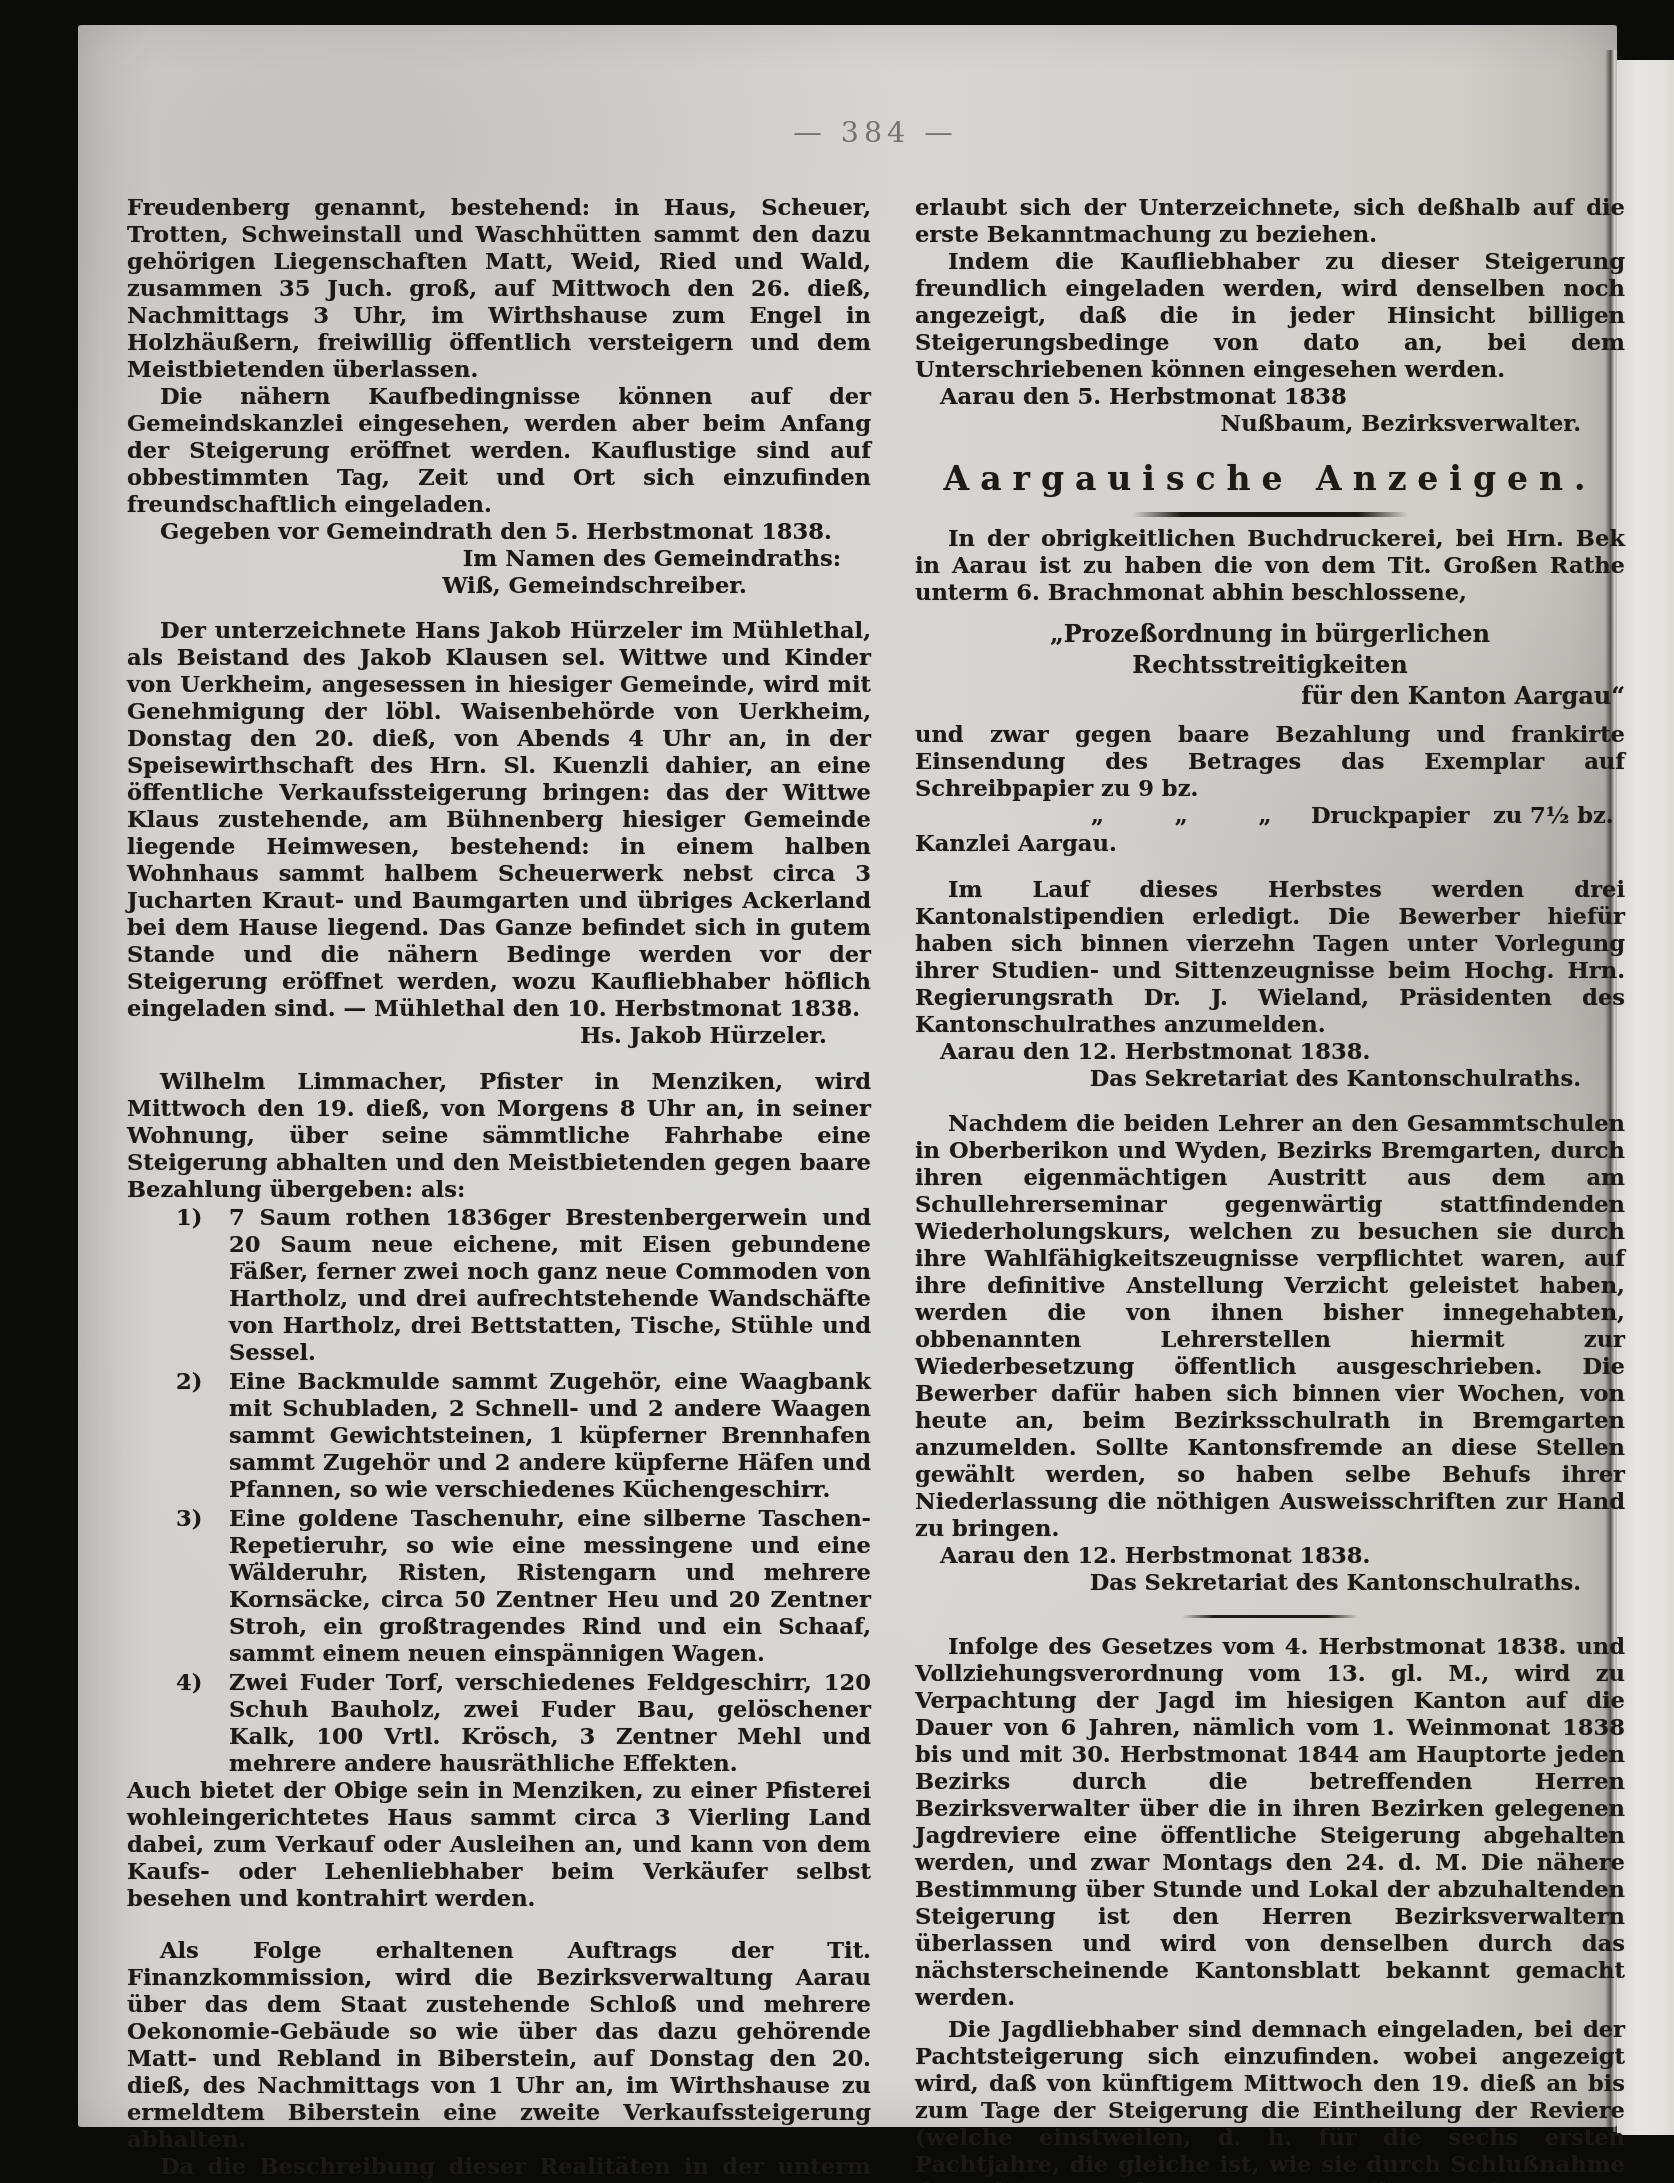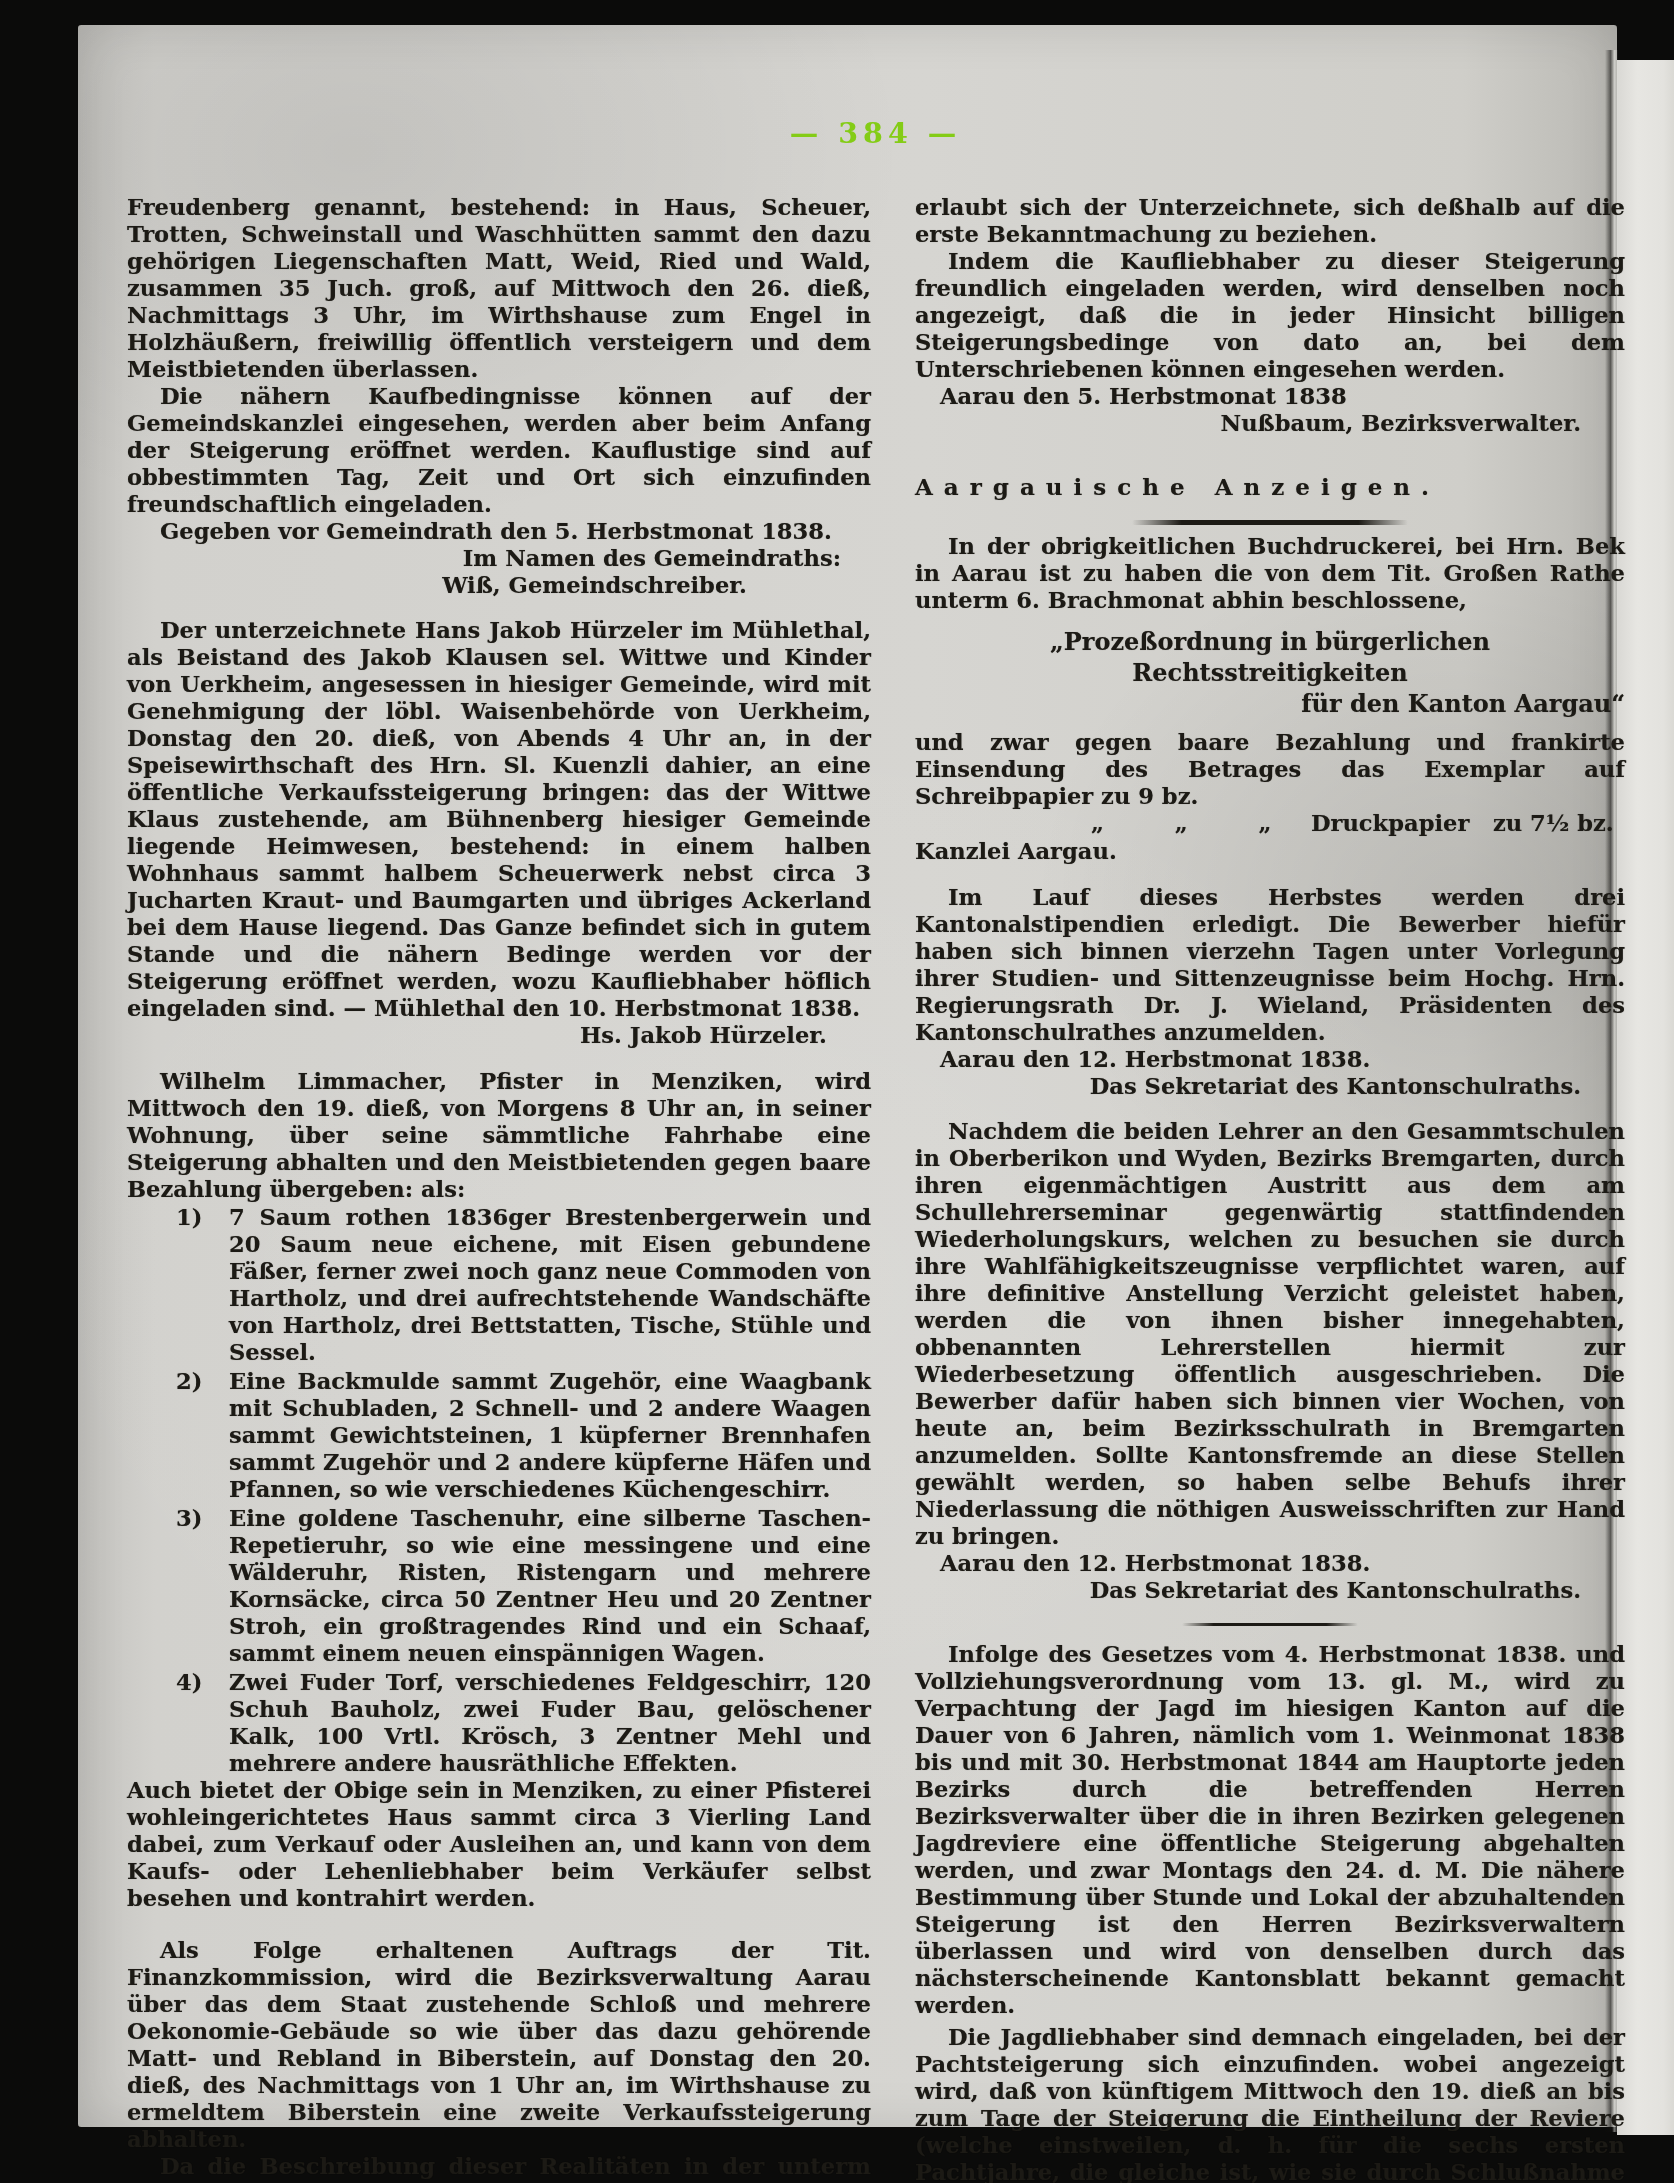--- a/index.html
+++ b/index.html
@@ -25,21 +25,21 @@
     position:absolute;left:1617px;top:60px;width:58px;height:2075px;
     background:linear-gradient(90deg,#d9d8d4 0%,#e7e6e2 35%,#e3e2de 80%,#d9d8d3 100%);
   }
   .fold{
     position:absolute;left:1605px;top:50px;width:13.4px;height:2082px;
     background:linear-gradient(90deg,transparent 0%,rgba(15,14,12,0.55) 42%,rgba(15,14,12,0.25) 55%,rgba(245,245,240,0.45) 72%,transparent 100%);
   }
   
   .pgnum{
     position:absolute;left:127px;top:116px;width:1497px;
-    text-align:center;font-size:28.5px;font-weight:700;color:#84cc16;
+    text-align:center;font-size:28.5px;font-weight:400;color:#737373;
     letter-spacing:5px;
   }
   .col{
     position:absolute;top:194px;
     font-size:22.6px;line-height:27px;font-weight:700;color:#1c1a15;
     text-shadow:0 0 0.8px rgba(28,26,21,0.45);
   }
   .col-left{left:127px;width:744px;}
   .col-right{left:915px;width:710px;}
   p{margin:0;text-align:justify;}
@@ -47,22 +47,22 @@
   .mt{margin-top:18.4px;}
   .mt-lg{margin-top:25px;}
   .sig{text-align:right;padding-right:30px;}
   .sig2{text-align:right;padding-right:124px;}
   .sig3{text-align:right;padding-right:44px;}
   .dateline{text-indent:25px;text-align:left;}
   .daterow{display:flex;justify-content:space-between;margin-top:1.7px;}
   .daterow .d{text-indent:25px;}
   .daterow .k{padding-right:54px;}
   .heading{
-    margin-top:30px;
-    font-size:23px;line-height:40px;letter-spacing:11px;
+    margin-top:22px;text-align:center;
+    font-size:33px;line-height:40px;letter-spacing:11px;
     text-indent:0;white-space:nowrap;
   }
   .rule{
     height:4.2px;width:276px;margin:13.4px auto 8.4px auto;
     background:linear-gradient(90deg,transparent 0%,#1c1a15 18%,#1c1a15 82%,transparent 100%);
     border-radius:2.5px;
   }
   .rule-sm{width:176px;margin:18.4px auto 15px auto;height:3.3px;}
   .booktitle{text-align:center;text-indent:0;margin-top:11.7px;font-size:24px;line-height:31px;}
   .booktitle2{text-align:right;text-indent:0;font-size:24px;line-height:31px;}

